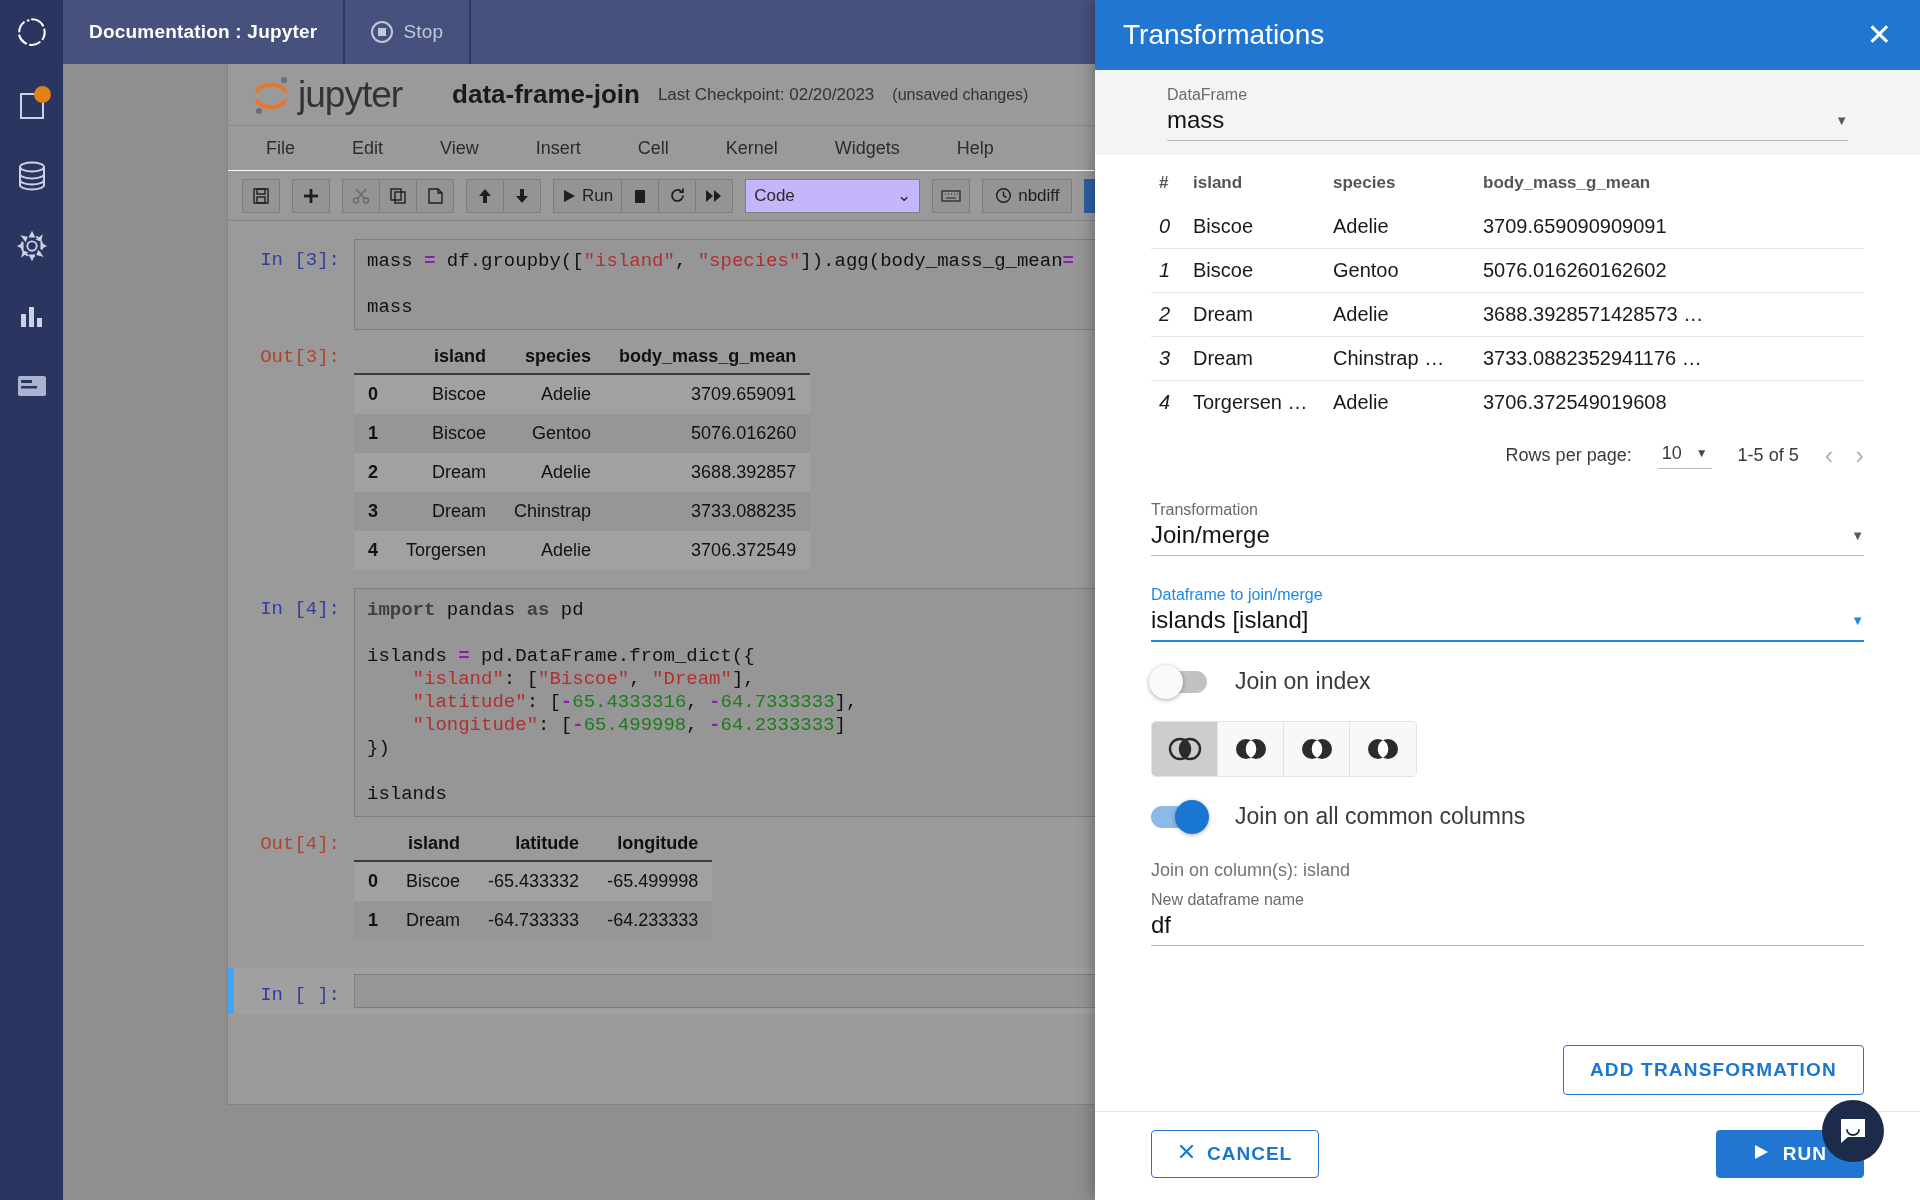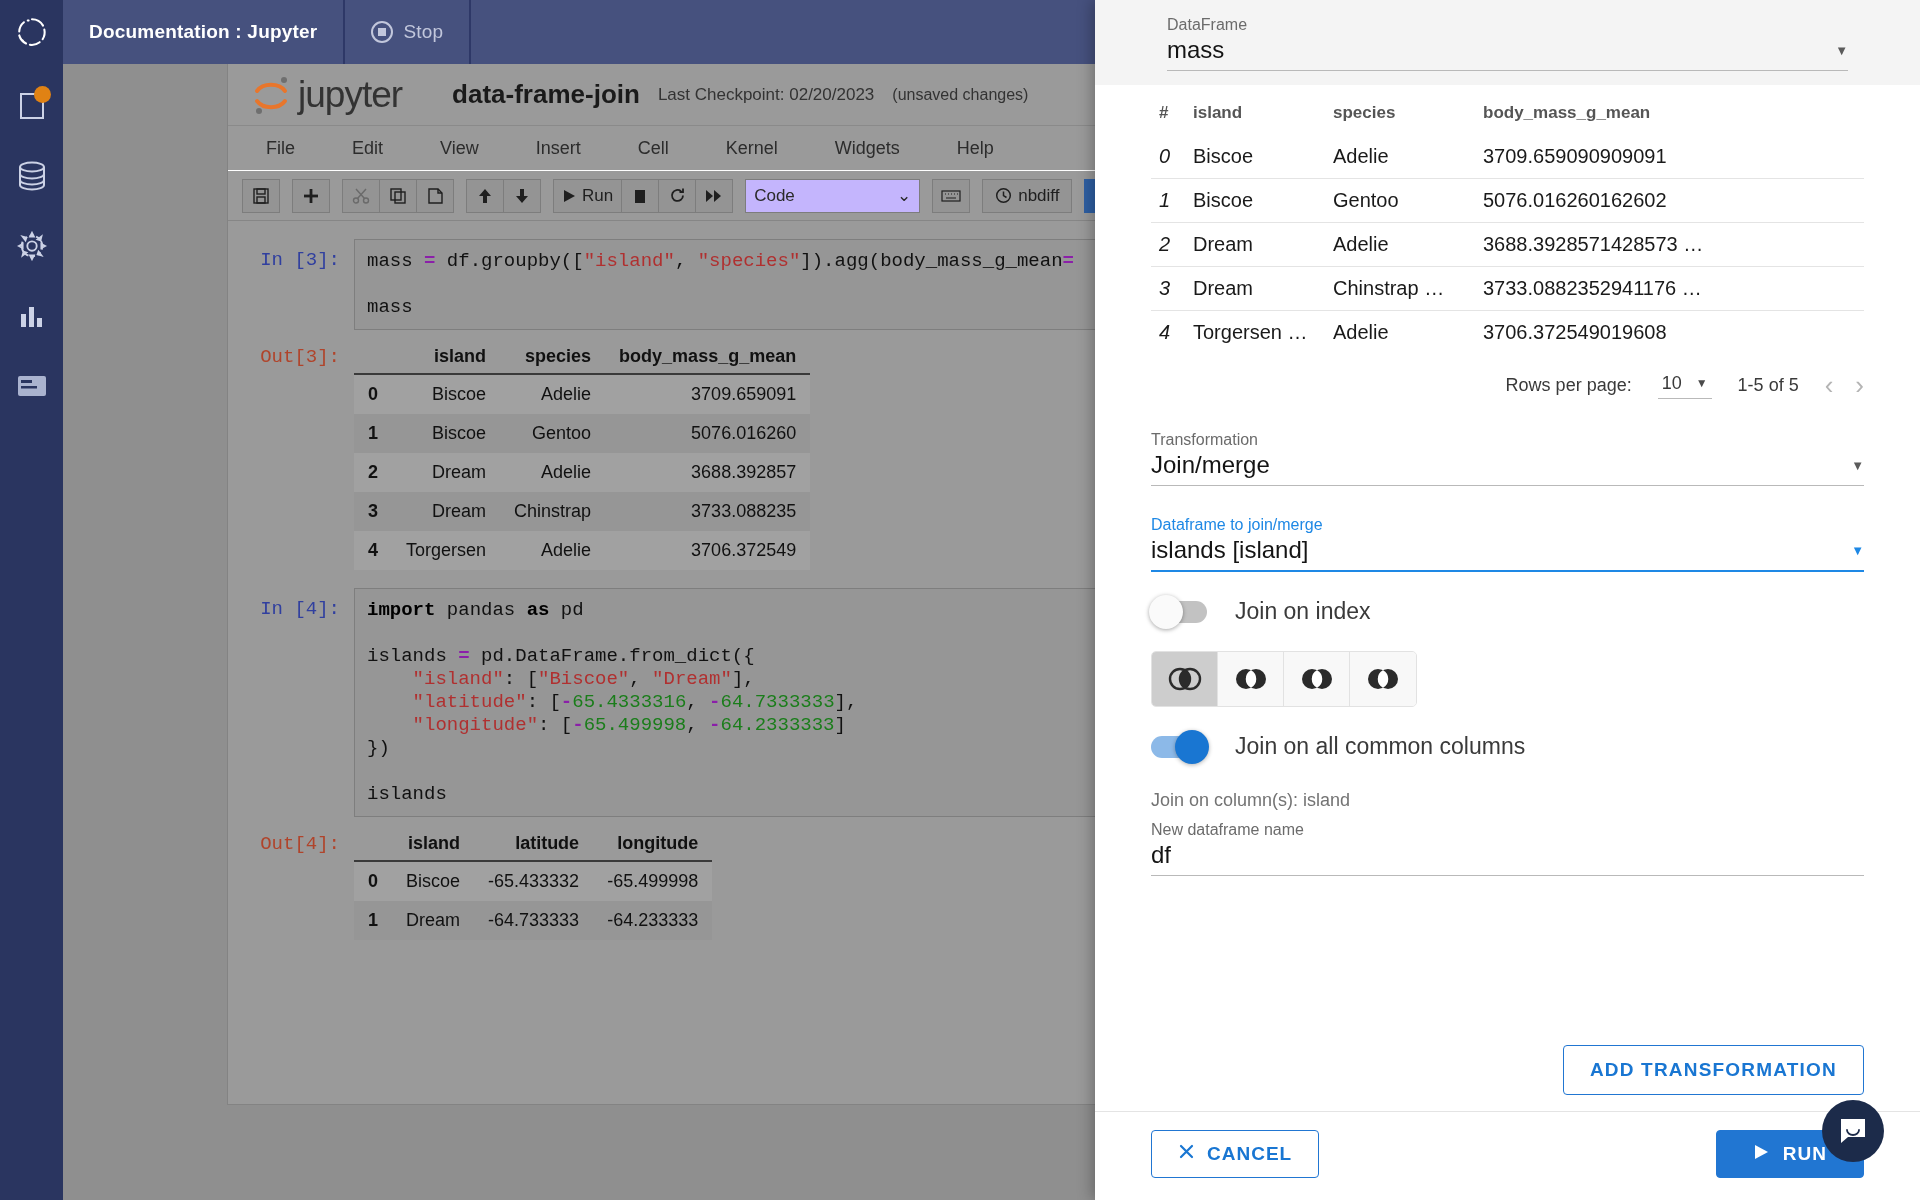--- a/index.html
+++ b/index.html
@@ -152,21 +152,21 @@
     padding: 10px 12px;
     font-family: "Liberation Mono", monospace;
     font-size: 19px; line-height: 23px;
     color: #111; white-space: pre;
     overflow: hidden;
   }
   .cell.selected-cell { border-left: 6px solid #42A5F5; padding-left: 12px;
                         background: #a0a0a0; padding-top:6px; padding-bottom:6px;}
   .cell-output { flex: 1; padding-top: 4px; }
 
-  .k  { color: #000000; font-weight: bold; }
+  .k  { color: #404040; font-weight: bold; }
   .s  { color: #b03030; }
   .o  { color: #8b1fa9; font-weight: bold; }
   .n  { color: #1a7d1a; }
 
   table.df { border-collapse: collapse; font-size: 18px; color: #111; }
   table.df th {
     font-weight: bold; text-align: right;
     padding: 6px 14px; border-bottom: 2px solid #3a3a3a;
   }
   table.df td { text-align: right; padding: 9px 14px; }
@@ -619,27 +619,35 @@
                   <td class="idx">1</td>
                   <td>Dream</td>
                   <td>-64.733333</td>
                   <td>-64.233333</td>
                 </tr>
             </tbody>
           </table>
         </div>
       </div>
 
+      <div class="cell selected-cell" style="margin-top:28px;">
+        <div class="prompt">In [ ]:</div>
+        <div class="cell-input" style="min-height:34px;"></div>
+      </div>
 
     </div>
   </div>
 </div>
 
 <div id="tx-panel">
 
+  <div id="tx-header">
+    <span id="tx-title">Transformations</span>
+    <span id="tx-close">✕</span>
+  </div>
 
   <div id="tx-df-block">
     <div class="field-label">DataFrame</div>
     <div class="field-row">
       <span class="field-value">mass</span>
       <span class="caret">▼</span>
     </div>
   </div>
 
   <div id="tx-body">

